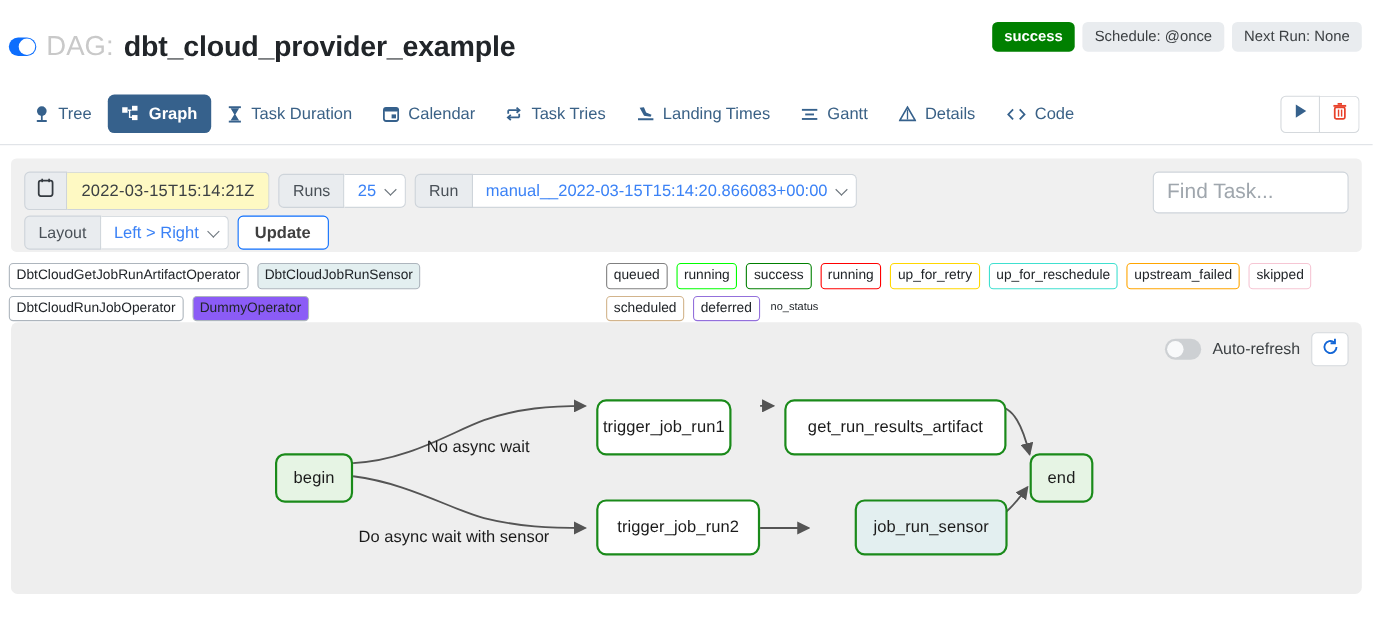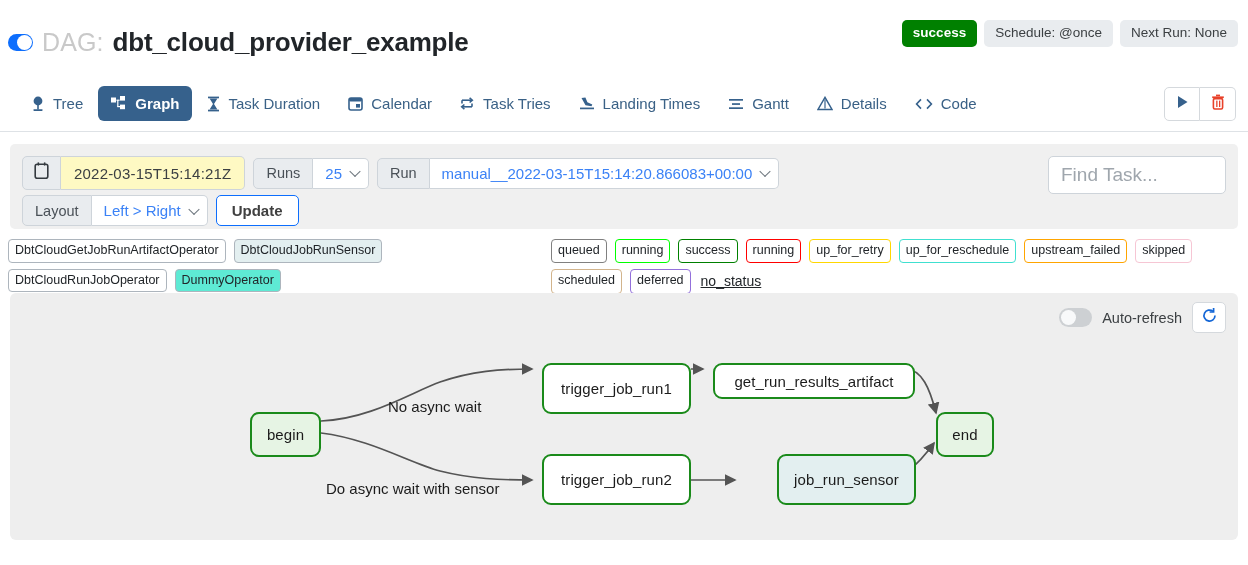--- a/index.html
+++ b/index.html
@@ -229,25 +229,24 @@
     font-size: 12.5px;
     line-height: 1;
     padding: 4px 6px 5px;
     border: 1.6px solid #adb5bd;
     border-radius: 4px;
     background: #ffffff;
     color: #212529;
     white-space: nowrap;
   }
   .nostatus {
-    font-size: 14px;
+    font-size: 10px;
     color: #212529;
     padding: 4px 2px 5px;
     align-self: center;
-    text-decoration: underline;
   }
 
   
   .graph-panel {
     margin: 8px 10px 0;
     background: #eeeeee;
     border-radius: 6px;
     height: 247px;
     position: relative;
     overflow: hidden;
@@ -496,21 +495,21 @@
   </div>
 
   <div class="find-task">Find Task...</div>
 </div>
 
 <div class="legend">
   <div class="legend-col legend-ops">
     <span class="chip">DbtCloudGetJobRunArtifactOperator</span>
     <span class="chip" style="background:#e3eff0">DbtCloudJobRunSensor</span>
     <span class="chip">DbtCloudRunJobOperator</span>
-    <span class="chip" style="background:#5eead4">DummyOperator</span>
+    <span class="chip" style="background:#8b5cf6">DummyOperator</span>
   </div>
 
   <div class="legend-col legend-states">
     <span class="chip" style="border-color:#808080">queued</span>
     <span class="chip" style="border-color:#00ff00">running</span>
     <span class="chip" style="border-color:#008000">success</span>
     <span class="chip" style="border-color:#ff0000">running</span>
     <span class="chip" style="border-color:#ffd700">up_for_retry</span>
     <span class="chip" style="border-color:#40e0d0">up_for_reschedule</span>
     <span class="chip" style="border-color:#ffa500">upstream_failed</span>
@@ -551,23 +550,23 @@
 
     <path d="M895,76 C912,76 920,96 926,120" fill="none" stroke="#545454" stroke-width="1.7" marker-end="url(#ah)"></path>
 
     <path d="M681,187 L725,187" fill="none" stroke="#545454" stroke-width="1.7" marker-end="url(#ah)"></path>
 
     <path d="M864,187 C894,187 908,172 924,150" fill="none" stroke="#545454" stroke-width="1.7" marker-end="url(#ah)"></path>
   </svg>
 
   <div class="node fill-green" style="left:240px; top:119px; width:71px; height:45px;">begin</div>
 
-  <div class="node" style="left:532px; top:70px; width:149px; height:51px;">trigger_job_run1</div>
-
-  <div class="node" style="left:703px; top:70px; width:202px; height:36px;">get_run_results_artifact</div>
+  <div class="node" style="left:532px; top:70px; width:123px; height:51px;">trigger_job_run1</div>
+
+  <div class="node" style="left:703px; top:70px; width:202px; height:51px;">get_run_results_artifact</div>
 
   <div class="node" style="left:532px; top:161px; width:149px; height:51px;">trigger_job_run2</div>
 
   <div class="node fill-blue" style="left:735px; top:161px; width:139px; height:51px;margin-left:32px;">job_run_sensor</div>
 
   <div class="node fill-green" style="left:926px; top:119px; width:58px; height:45px;">end</div>
 
   <div class="edge-label" style="left:378px; top:105px;">No async wait</div>
 
   <div class="edge-label" style="left:316px; top:187px;">Do async wait with sensor</div>

